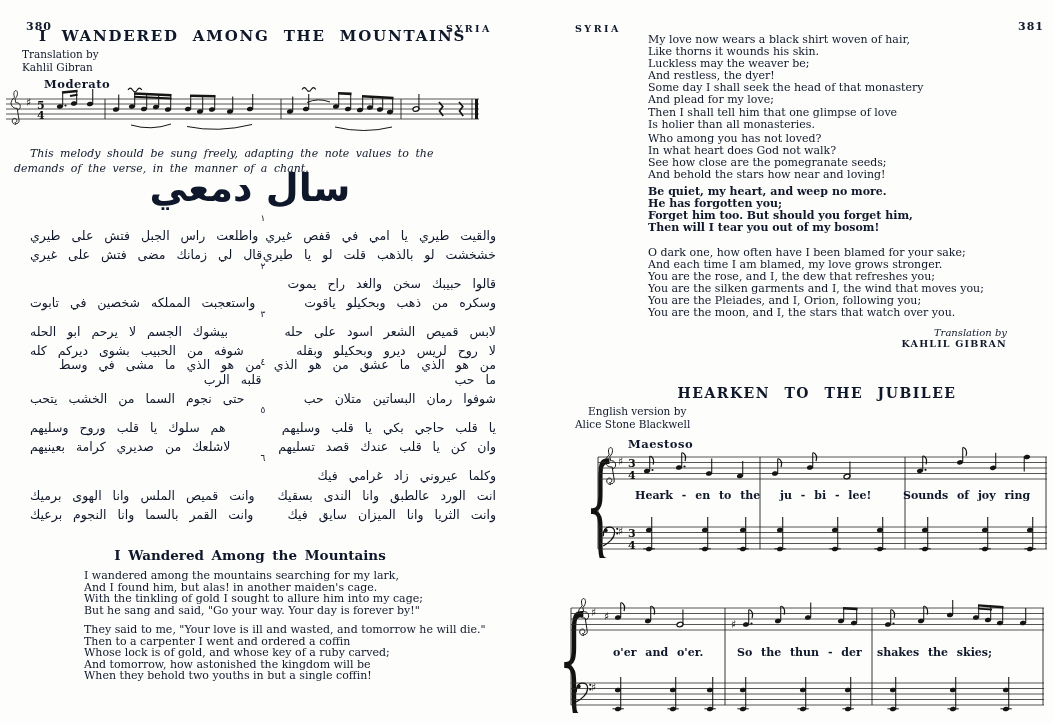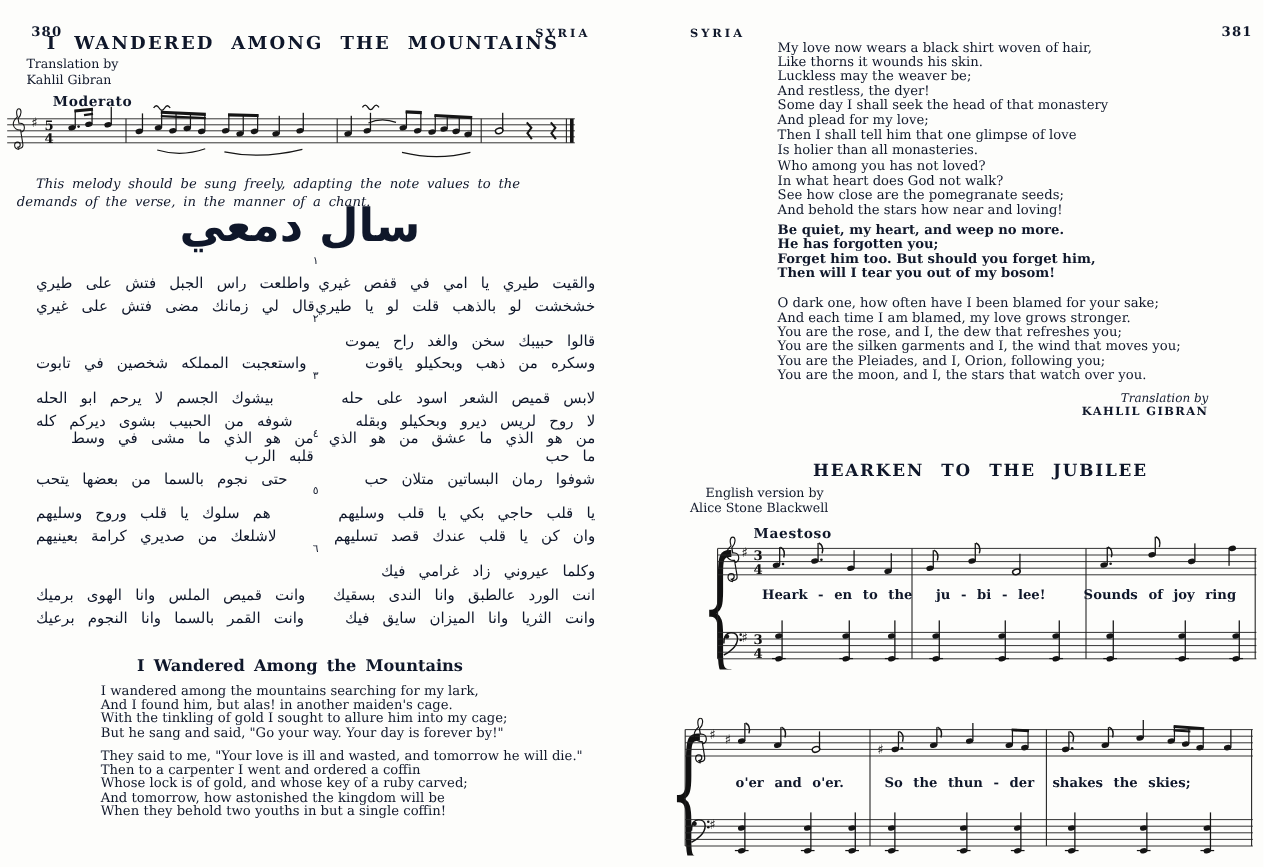--- a/index.html
+++ b/index.html
@@ -224,21 +224,21 @@
           </div>
       </div>
       <div>
         <div class="vnum">٤</div>
         <div class="ar-line">
             <span>من هو الذي ما عشق من هو الذي ما حب</span>
             <span>من هو الذي ما مشى في وسط قلبه الرب</span>
           </div>
         <div class="ar-line">
             <span>شوفوا رمان البساتين متلان حب</span>
-            <span>حتى نجوم بالسما من بعضها يتحب</span>
+            <span>حتى نجوم السما من الخشب يتحب</span>
           </div>
       </div>
       <div>
         <div class="vnum">٥</div>
         <div class="ar-line">
             <span>يا قلب حاجي بكي يا قلب وسليهم</span>
             <span>هم سلوك يا قلب وروح وسليهم</span>
           </div>
         <div class="ar-line">
             <span>وان كن يا قلب عندك قصد تسليهم</span>

